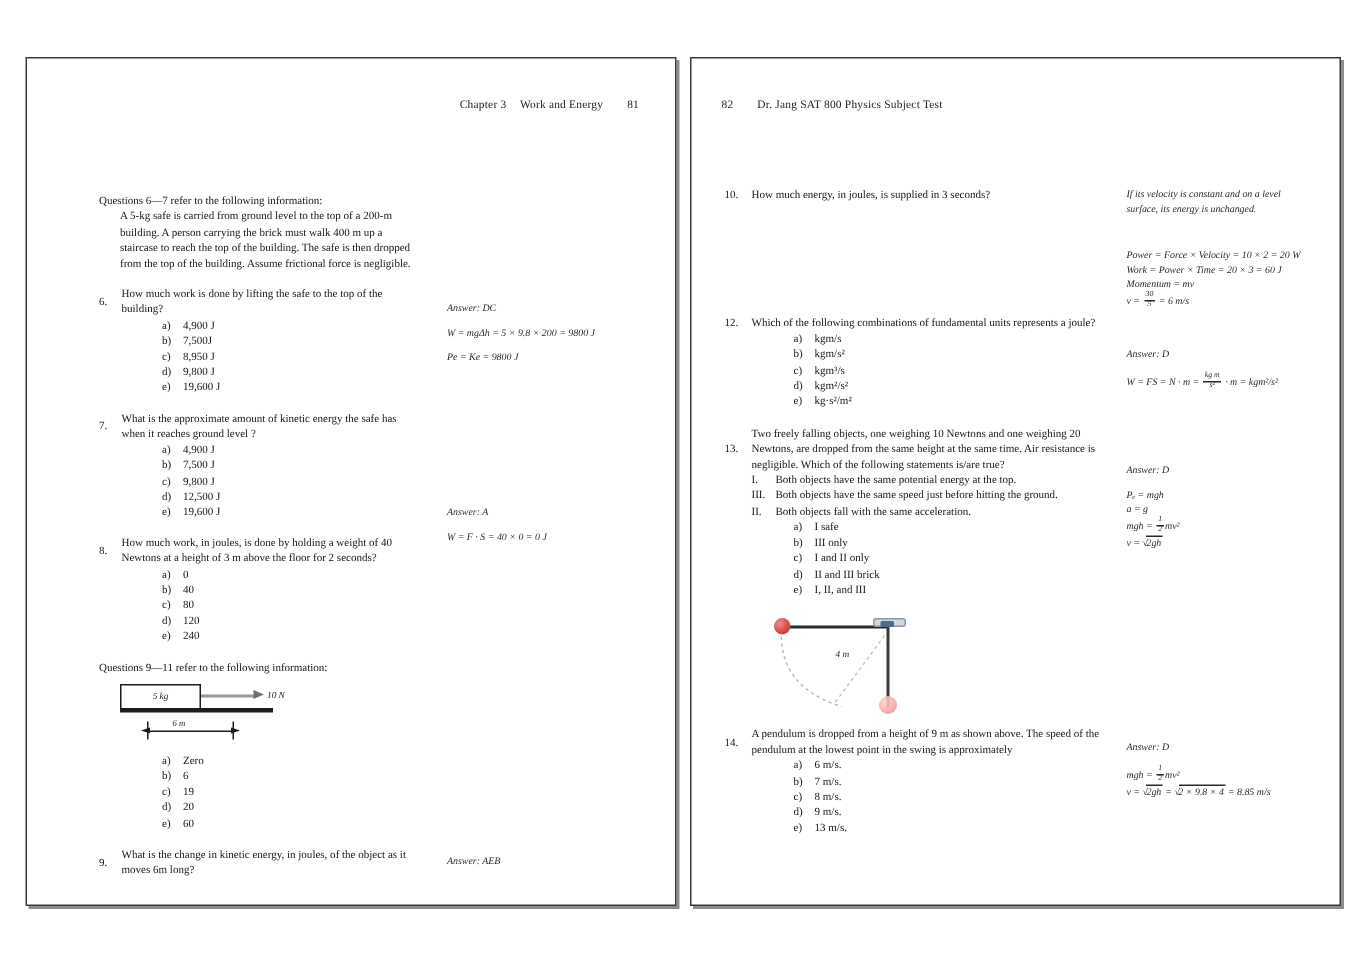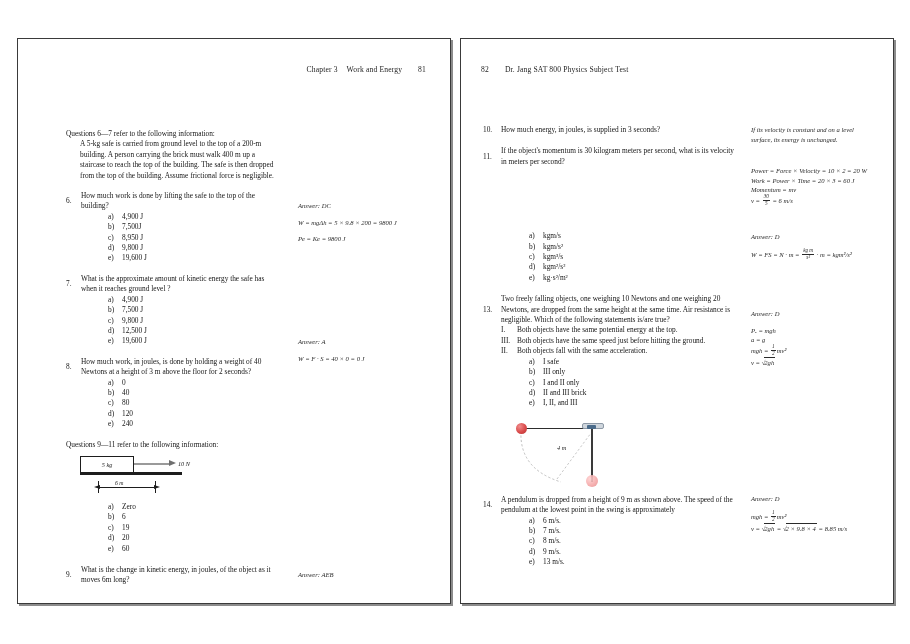--- a/index.html
+++ b/index.html
@@ -484,29 +484,27 @@
       <div class="qcol" style="top:86px;">
 
         <div>
           <div class="qrow">
             <span class="qnum">10.</span>
             <span class="qtext">How much energy, in joules, is supplied in 3 seconds?</span>
           </div>
         </div>
 
         <div style="height:11px;"></div>
-        <div>
-          <div class="qrow">
-            <span class="qnum">11.</span>
-            <span class="qtext">If the object's momentum is 30 kilogram meters per second, what is its velocity in meters per second?</span>
-          </div>
-        </div>
 
         <div style="height:64px;"></div>
         <div>
+          <div class="qrow">
+            <span class="qnum">12.</span>
+            <span class="qtext">Which of the following combinations of fundamental units represents a joule?</span>
+          </div>
           <div class="choices">
             <div class="choice">
                 <span class="ch-key">a)</span>
                 <span class="ch-val">kgm/s</span>
               </div>
             <div class="choice">
                 <span class="ch-key">b)</span>
                 <span class="ch-val">kgm/s²</span>
               </div>
             <div class="choice">

